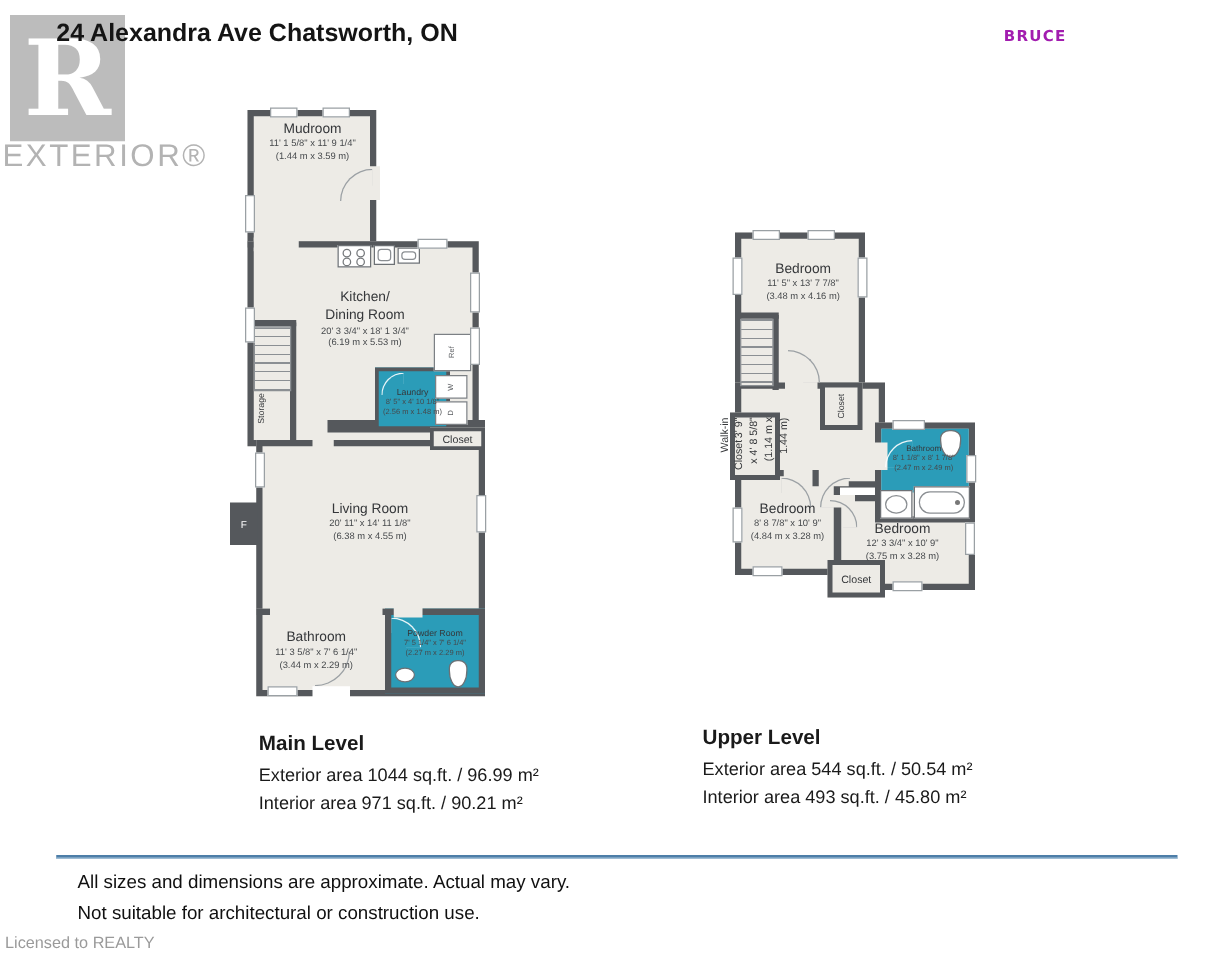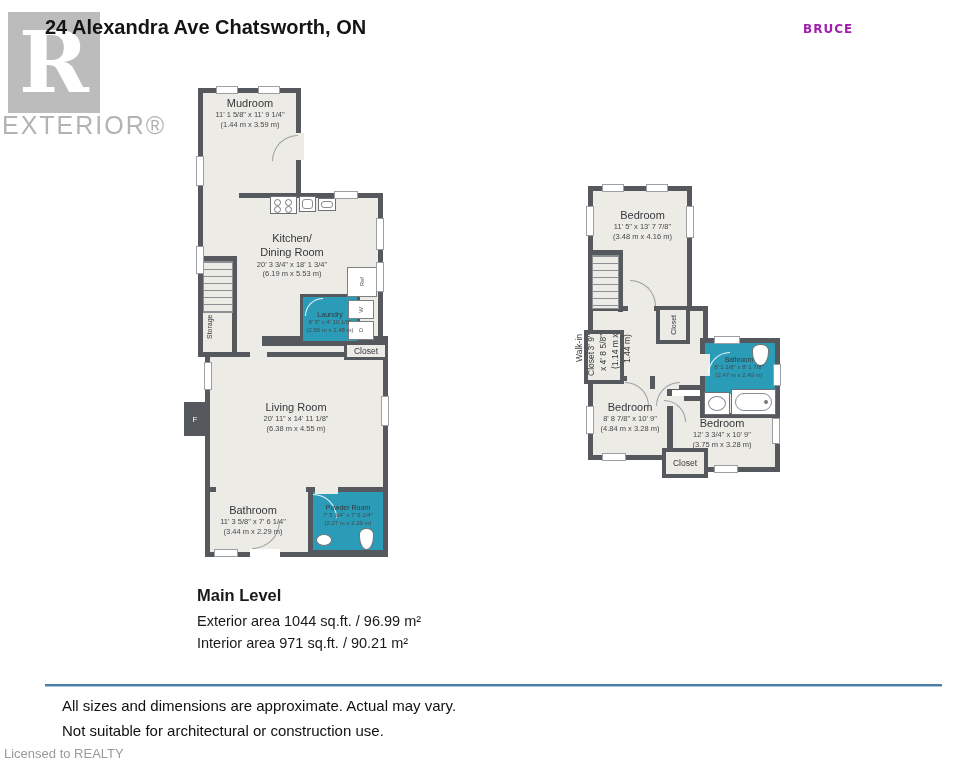--- a/index.html
+++ b/index.html
@@ -257,24 +257,29 @@
       <div class="dims">8' 8 7/8" x 10' 9"</div>
       <div class="dims">(4.84 m x 3.28 m)</div>
     </div>
     <div class="roomlabel" style="left:668px;top:416px;width:108px;">
       <div class="nm">Bedroom</div>
       <div class="dims">12' 3 3/4" x 10' 9"</div>
       <div class="dims">(3.75 m x 3.28 m)</div>
     </div>
   </div>
 
-  <div class="summary" style="left:197px;top:586px;">
+  <div class="summary" style="left:207px;top:586px;">
     <div class="stitle">Main Level</div>
     <div class="sline">Exterior area 1044 sq.ft. / 96.99 m²</div>
     <div class="sline">Interior area 971 sq.ft. / 90.21 m²</div>
+  </div>
+  <div class="summary" style="left:562px;top:581px;">
+    <div class="stitle">Upper Level</div>
+    <div class="sline">Exterior area 544 sq.ft. / 50.54 m²</div>
+    <div class="sline">Interior area 493 sq.ft. / 45.80 m²</div>
   </div>
 
   <div class="footline"></div>
   <div class="disc1">All sizes and dimensions are approximate. Actual may vary.</div>
   <div class="disc2">Not suitable for architectural or construction use.</div>
   <div class="license">Licensed to REALTY</div>
 
 </div>
 
 </body></html>

